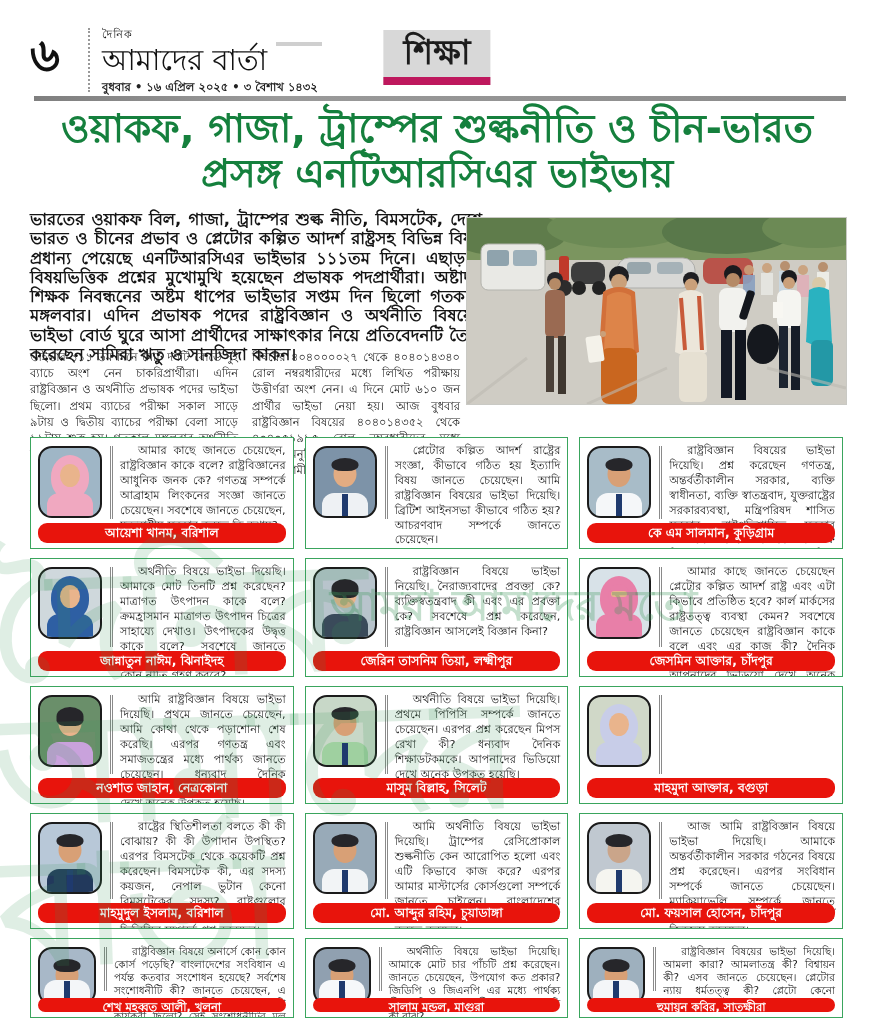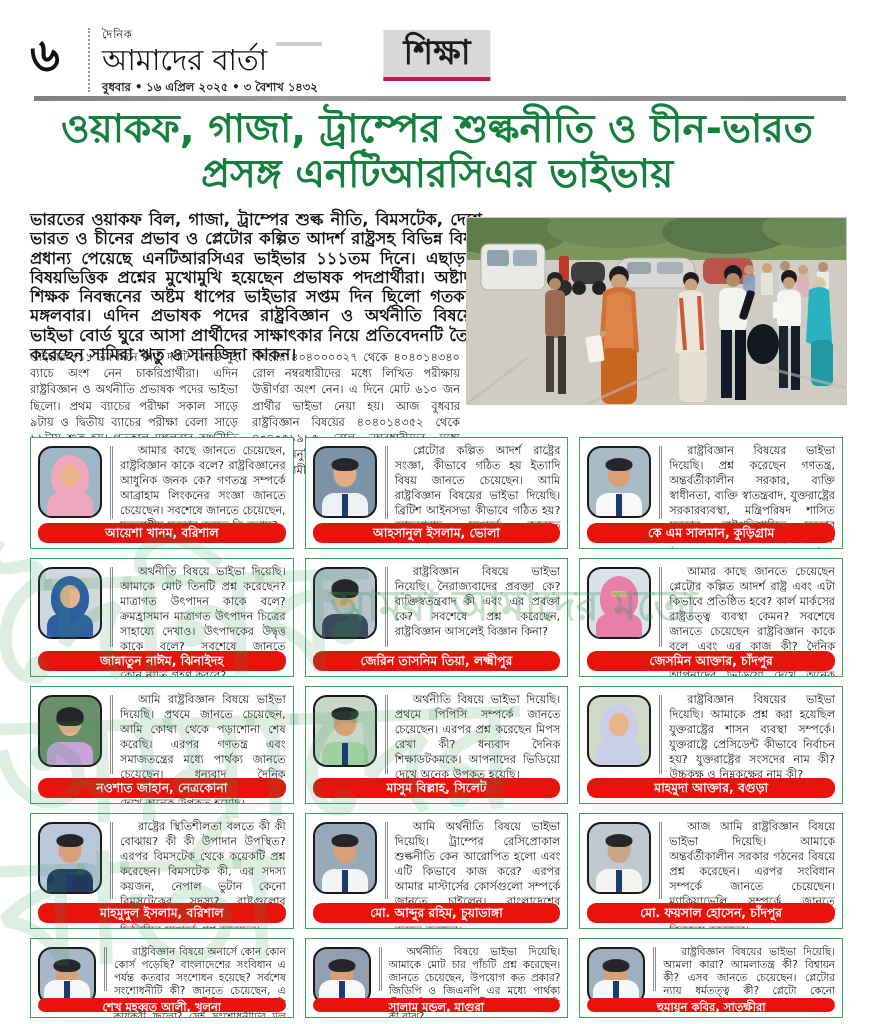--- a/index.html
+++ b/index.html
@@ -12,21 +12,21 @@
   .header{position:absolute;left:30px;top:26px;right:28px;height:70px;}
   .pagenum{position:absolute;left:0;top:6px;font-size:46px;font-weight:700;line-height:1;}
   .hdr-dots{position:absolute;left:58px;top:2px;height:64px;border-left:2px dotted #999;}
   .brand{position:absolute;left:72px;top:0;}
   .brand-daily{font-size:11px;font-weight:400;letter-spacing:1px;}
   .brand-name{font-size:29px;font-weight:400;line-height:1.05;position:relative;}
   .brand-name::after{content:"";position:absolute;right:-4px;top:-3px;width:46px;height:4px;background:#cfcfcf;}
   .dateline{font-size:11.5px;font-weight:700;margin-top:4px;color:#222;}
   .section-box{
     position:absolute;left:50%;top:4px;transform:translateX(-50%);
-    background:#d8d8d8;border-bottom:4px solid #be185d;
+    background:#d8d8d8;border-bottom:8px solid #be185d;
     padding:4px 20px 6px;font-size:34px;font-weight:800;color:#1c1c1c;line-height:1.1;
   }
   .header-rule{position:absolute;left:34px;right:26px;top:96px;height:5px;
     background:linear-gradient(90deg,#7f7f7f,#9a9a9a 30%,#8b8b8b);}
   
   .headline{position:absolute;left:30px;right:28px;top:106px;text-align:center;
     color:#15803d;font-weight:800;font-size:39px;line-height:1.16;}
   
   .lead{position:absolute;left:30px;top:210px;width:452px;
     font-size:16.5px;font-weight:700;line-height:19.3px;text-align:justify;color:#151515;}
@@ -205,23 +205,20 @@
   <article class="card">
     <div class="card-top">
       <div class="photo kind-man" style="--bg:#7d93a8;--garb:#eef1f4;--skin:#e3ac82">
 
         <span class="head"></span>
         <span class="torso"></span>
       </div>
       <div class="vsep"></div>
       <p class="quote">প্লেটোর কল্পিত আদর্শ রাষ্ট্রের সংজ্ঞা, কীভাবে গঠিত হয় ইত্যাদি বিষয় জানতে চেয়েছেন। আমি রাষ্ট্রবিজ্ঞান বিষয়ের ভাইভা দিয়েছি। ব্রিটিশ আইনসভা কীভাবে গঠিত হয়? আচরণবাদ সম্পর্কে জানতে চেয়েছেন।</p>
     </div>
-    <div class="namebar">
-      <span>আহসানুল ইসলাম, ভোলা</span>
-    </div>
   </article>
 
   <article class="card">
     <div class="card-top">
       <div class="photo kind-man" style="--bg:#a8bcc8;--garb:#f5f7f9;--skin:#d8a076">
 
         <span class="head"></span>
         <span class="torso"></span>
       </div>
       <div class="vsep"></div>
@@ -308,21 +305,20 @@
   </article>
 
   <article class="card">
     <div class="card-top">
       <div class="photo kind-hijab" style="--bg:#d0d8c8;--garb:#c8cde8;--skin:#e9b48c">
         <span class="hood"></span>
         <span class="head"></span>
         <span class="torso"></span>
       </div>
       <div class="vsep"></div>
-      <p class="quote">রাষ্ট্রবিজ্ঞান বিষয়ের ভাইভা দিয়েছি। আমাকে প্রশ্ন করা হয়েছিল যুক্তরাষ্ট্রের শাসন ব্যবস্থা সম্পর্কে। যুক্তরাষ্ট্রে প্রেসিডেন্ট কীভাবে নির্বাচন হয়? যুক্তরাষ্ট্রের সংসদের নাম কী? উচ্চকক্ষ ও নিম্নকক্ষের নাম কী?</p>
     </div>
     <div class="namebar">
       <span>মাহমুদা আক্তার, বগুড়া</span>
     </div>
   </article>
 
   <article class="card">
     <div class="card-top">
       <div class="photo kind-man" style="--bg:#b8c8d8;--garb:#22395c;--skin:#d8a076">
 

